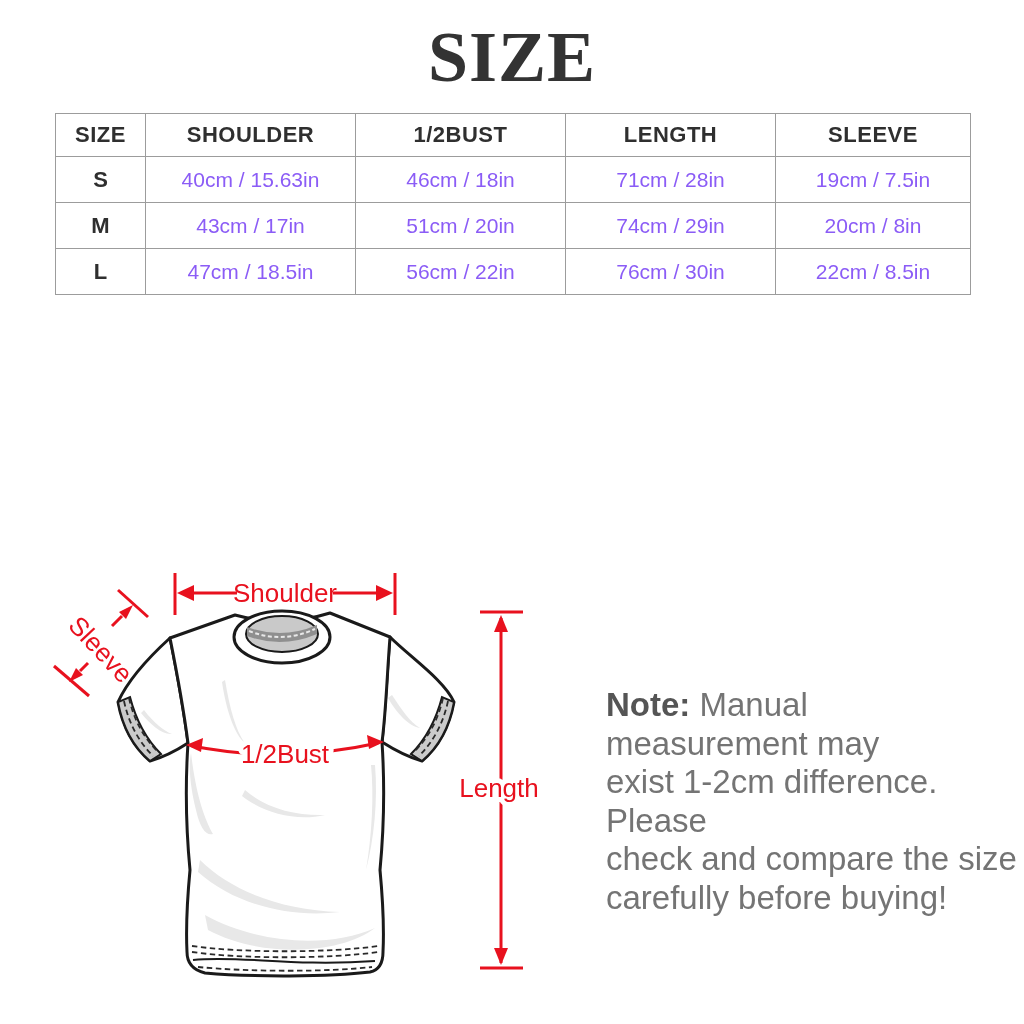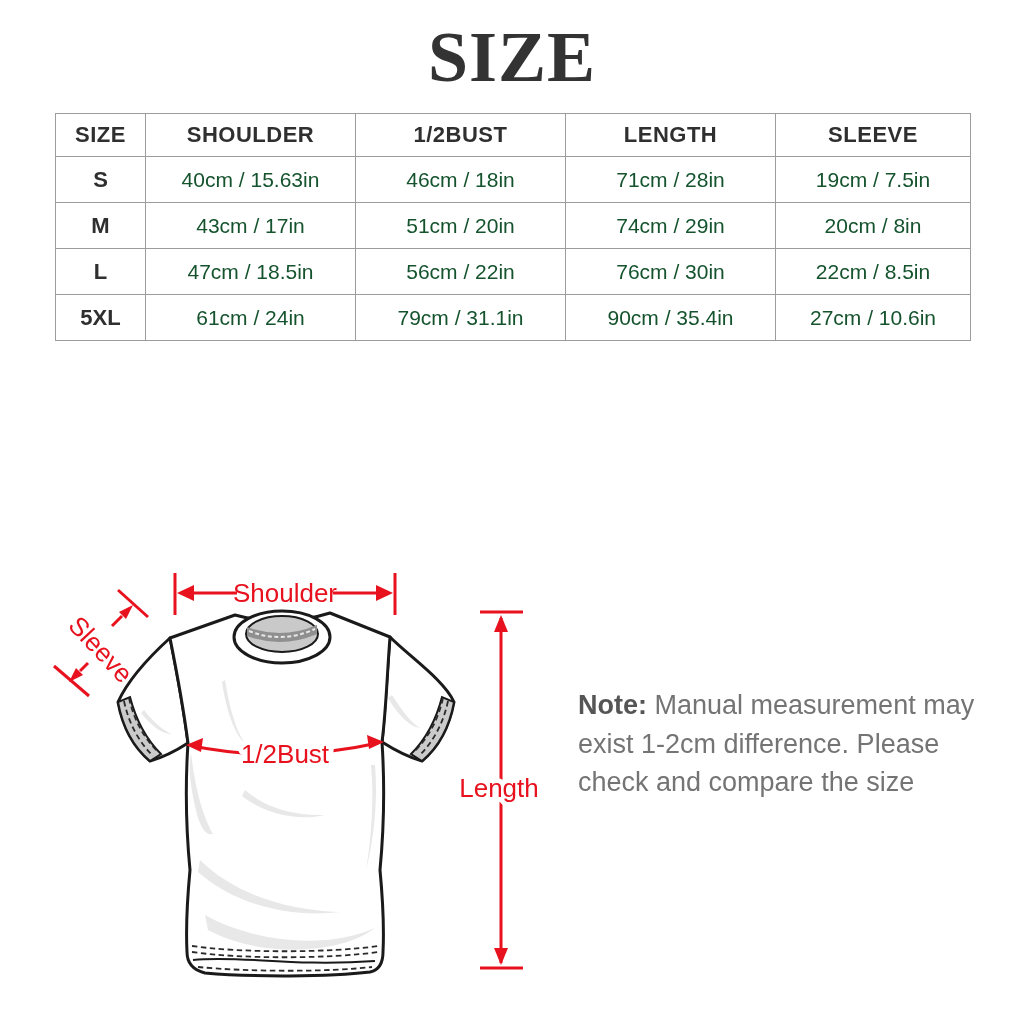--- a/index.html
+++ b/index.html
@@ -9,24 +9,24 @@
          text-align:center;font-family:"Liberation Serif","DejaVu Serif",serif;
          font-weight:bold;font-size:72px;color:#333;letter-spacing:1px;margin:0;}
   table.size-table{position:absolute;left:55px;top:113px;width:915px;
          border-collapse:collapse;table-layout:fixed;}
   table.size-table col.c0{width:90px}
   table.size-table col.c1,table.size-table col.c2,table.size-table col.c3{width:210px}
   table.size-table col.c4{width:195px}
   table.size-table th,table.size-table td{border:1px solid #9c9c9c;text-align:center;
          vertical-align:middle;padding:0;}
   table.size-table th{height:42px;font-size:22px;font-weight:bold;color:#2f2f2f;letter-spacing:.5px;}
-  table.size-table td{height:45px;font-size:21px;color:#14532d;font-weight:400;}
+  table.size-table td{height:45px;font-size:21px;color:#8b5cf6;font-weight:400;}
   table.size-table td.size-cell{font-size:22px;font-weight:bold;color:#2f2f2f;}
   .diagram{position:absolute;left:40px;top:560px;width:520px;height:464px;}
-  .note{position:absolute;left:578px;top:686px;width:412px;font-size:27px;
+  .note{position:absolute;left:606px;top:686px;width:412px;font-size:33px;
         line-height:38.5px;color:#747474;}
   .note b{color:#555;font-weight:bold;}
   .outline{fill:#ffffff;stroke:#1a1a1a;stroke-width:3;stroke-linejoin:round;stroke-linecap:round;}
   .seam{fill:none;stroke:#1a1a1a;stroke-width:2;}
   .stitch{fill:none;stroke:#2a2a2a;stroke-width:1.8;stroke-dasharray:5.5,3.5;}
   .wrinkle{fill:#e8e8e8;stroke:none;}
   .red-ln{stroke:#e8111e;stroke-width:3;fill:none;}
   .red-head{fill:#e8111e;stroke:none;}
   .red-txt{fill:#e8111e;font-family:"Liberation Sans","DejaVu Sans",sans-serif;
            font-size:26px;font-weight:400;}
@@ -70,27 +70,20 @@
         <td>51cm / 20in</td>
         <td>74cm / 29in</td>
         <td>20cm / 8in</td>
       </tr>
       <tr>
         <td class="size-cell">L</td>
         <td>47cm / 18.5in</td>
         <td>56cm / 22in</td>
         <td>76cm / 30in</td>
         <td>22cm / 8.5in</td>
-      </tr>
-      <tr>
-        <td class="size-cell">5XL</td>
-        <td>61cm / 24in</td>
-        <td>79cm / 31.1in</td>
-        <td>90cm / 35.4in</td>
-        <td>27cm / 10.6in</td>
       </tr>
     </tbody>
   </table>
 
   <svg class="diagram" viewBox="0 0 520 464" xmlns="http://www.w3.org/2000/svg">
 
     <g>
       <path class="outline" d="M130,78 C108,98 88,120 78,142 Q85,180 110,201 Q128,196 148,183 C144,152 138,118 130,78 Z"></path>
       <path class="outline" d="M350,77 C370,97 404,120 414,142 Q407,180 382,201 Q364,196 342,182 C345,152 347,115 350,77 Z"></path>
 
@@ -166,15 +159,16 @@
       <polygon class="red-head" points="461,55 454,72 468,72"></polygon>
       <polygon class="red-head" points="461,405 454,388 468,388"></polygon>
     </g>
     <text class="red-txt halo" x="459" y="237" text-anchor="middle">Length</text>
   </svg>
 
   <div class="note">
     <div><b>Note:</b> <span>Manual measurement may</span></div>
     <div>exist 1-2cm difference. Please</div>
     <div>check and compare the size</div>
+    <div>carefully before buying!</div>
   </div>
 
 </div>
 
 </body></html>

